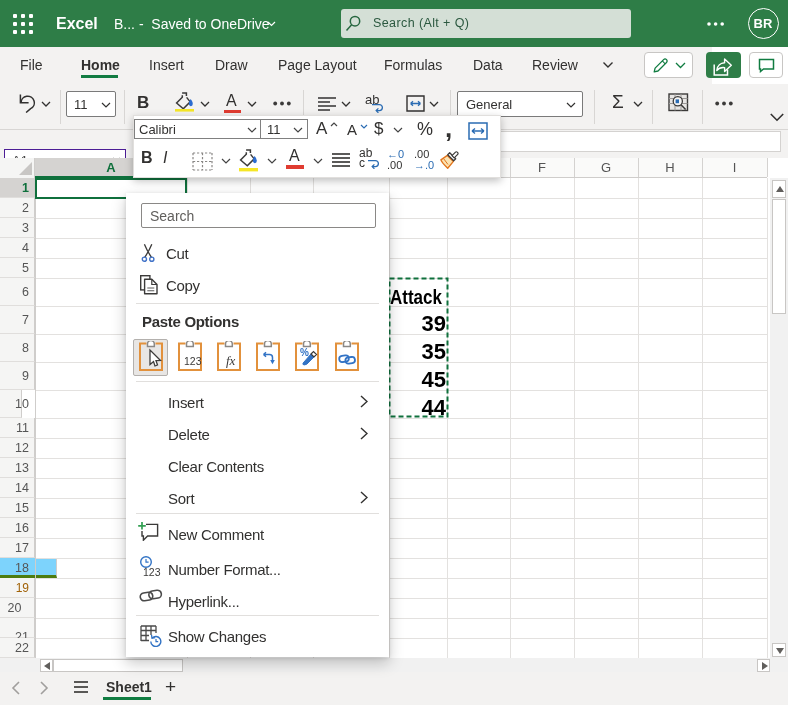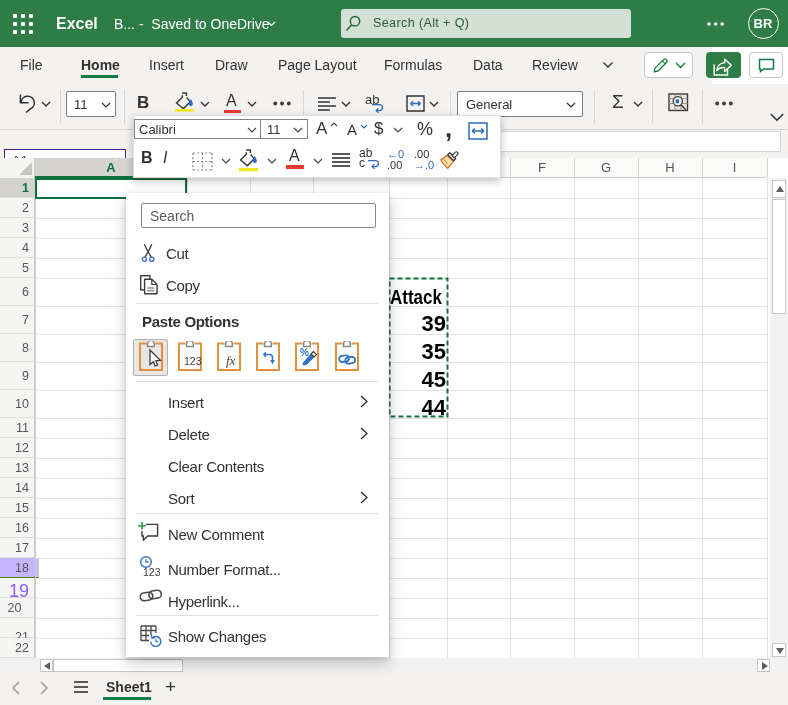--- a/index.html
+++ b/index.html
@@ -256,21 +256,21 @@
     </div>
     <div class="abs" style="left:0;top:148px;width:35px;height:28px;background:#f5f5f4;border-bottom:1px solid #e0dedc;border-right:1px solid #cfcdcb;">
       <div class="abs" style="left:0;top:6.5px;width:29px;text-align:right;font-size:12.5px;color:#555;">7</div>
     </div>
     <div class="abs" style="left:0;top:176px;width:35px;height:28px;background:#f5f5f4;border-bottom:1px solid #e0dedc;border-right:1px solid #cfcdcb;">
       <div class="abs" style="left:0;top:6.5px;width:29px;text-align:right;font-size:12.5px;color:#555;">8</div>
     </div>
     <div class="abs" style="left:0;top:204px;width:35px;height:28px;background:#f5f5f4;border-bottom:1px solid #e0dedc;border-right:1px solid #cfcdcb;">
       <div class="abs" style="left:0;top:6.5px;width:29px;text-align:right;font-size:12.5px;color:#555;">9</div>
     </div>
-    <div class="abs" style="left:0;top:232px;width:35px;height:28px;background:#f5f5f4;border-bottom:1px solid #e0dedc;border-right:1px solid #cfcdcb;">
+    <div class="abs" style="left:0;top:232px;width:22px;height:28px;background:#f5f5f4;border-bottom:1px solid #e0dedc;border-right:1px solid #cfcdcb;">
       <div class="abs" style="left:0;top:6.5px;width:29px;text-align:right;font-size:12.5px;color:#555;">10</div>
     </div>
     <div class="abs" style="left:0;top:260px;width:35px;height:20px;background:#f5f5f4;border-bottom:1px solid #e0dedc;border-right:1px solid #cfcdcb;">
       <div class="abs" style="left:0;top:2.5px;width:29px;text-align:right;font-size:12.5px;color:#555;">11</div>
     </div>
     <div class="abs" style="left:0;top:280px;width:35px;height:20px;background:#f5f5f4;border-bottom:1px solid #e0dedc;border-right:1px solid #cfcdcb;">
       <div class="abs" style="left:0;top:2.5px;width:29px;text-align:right;font-size:12.5px;color:#555;">12</div>
     </div>
     <div class="abs" style="left:0;top:300px;width:35px;height:20px;background:#f5f5f4;border-bottom:1px solid #e0dedc;border-right:1px solid #cfcdcb;">
       <div class="abs" style="left:0;top:2.5px;width:29px;text-align:right;font-size:12.5px;color:#555;">13</div>
@@ -280,25 +280,25 @@
     </div>
     <div class="abs" style="left:0;top:340px;width:35px;height:20px;background:#f5f5f4;border-bottom:1px solid #e0dedc;border-right:1px solid #cfcdcb;">
       <div class="abs" style="left:0;top:2.5px;width:29px;text-align:right;font-size:12.5px;color:#555;">15</div>
     </div>
     <div class="abs" style="left:0;top:360px;width:35px;height:20px;background:#f5f5f4;border-bottom:1px solid #e0dedc;border-right:1px solid #cfcdcb;">
       <div class="abs" style="left:0;top:2.5px;width:29px;text-align:right;font-size:12.5px;color:#555;">16</div>
     </div>
     <div class="abs" style="left:0;top:380px;width:35px;height:20px;background:#f5f5f4;border-bottom:1px solid #e0dedc;border-right:1px solid #cfcdcb;">
       <div class="abs" style="left:0;top:2.5px;width:29px;text-align:right;font-size:12.5px;color:#555;">17</div>
     </div>
-    <div class="abs" style="left:0;top:400px;width:39px;height:20px;background:#c4b5fd;border-bottom:1px solid #4d7c0f;border-right:1px solid #cfcdcb;">
+    <div class="abs" style="left:0;top:400px;width:57px;height:20px;background:#7dd3fc;border-bottom:3px solid #4d7c0f;border-right:1px solid #cfcdcb;">
       <div class="abs" style="left:0;top:2.5px;width:29px;text-align:right;font-size:12.5px;color:#555;">18</div>
     </div>
     <div class="abs" style="left:0;top:420px;width:35px;height:20px;background:#f5f5f4;border-bottom:1px solid #e0dedc;border-right:1px solid #cfcdcb;">
-      <div class="abs" style="left:0;top:2.5px;width:29px;text-align:right;font-size:18px;color:#8b5cf6;">19</div>
+      <div class="abs" style="left:0;top:2.5px;width:29px;text-align:right;font-size:12px;color:#a16207;">19</div>
     </div>
     <div class="abs" style="left:0;top:440px;width:35px;height:20px;background:#f5f5f4;border-bottom:1px solid #e0dedc;border-right:1px solid #cfcdcb;">
       <div class="abs" style="left:0;top:2.5px;width:29px;text-align:center;font-size:12.5px;color:#555;">20</div>
     </div>
     <div class="abs" style="left:0;top:460px;width:35px;height:20px;background:#f5f5f4;border-bottom:1px solid #e0dedc;border-right:1px solid #cfcdcb;">
       <div class="abs" style="left:0;top:2.5px;width:29px;text-align:right;font-size:12.5px;color:#555;margin-top:9px;">21</div>
     </div>
     <div class="abs" style="left:0;top:480px;width:35px;height:20px;background:#f5f5f4;border-bottom:1px solid #e0dedc;border-right:1px solid #cfcdcb;">
       <div class="abs" style="left:0;top:2.5px;width:29px;text-align:right;font-size:12.5px;color:#555;">22</div>
     </div>

